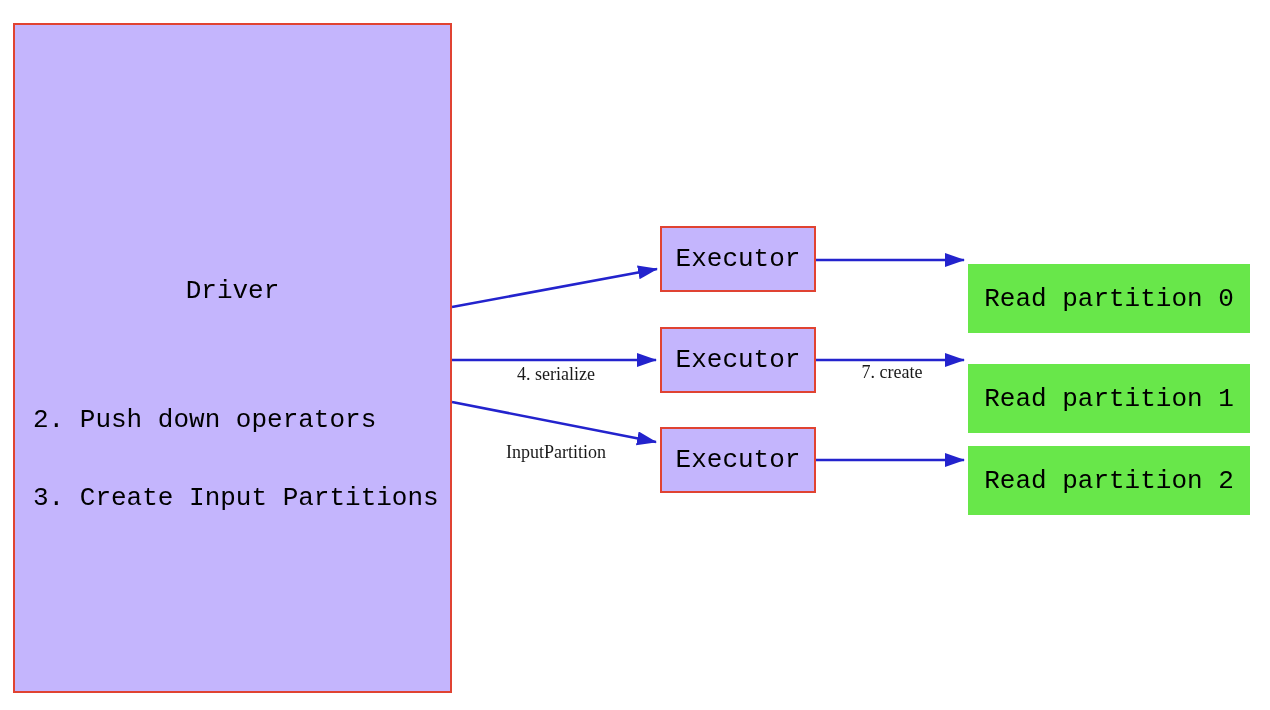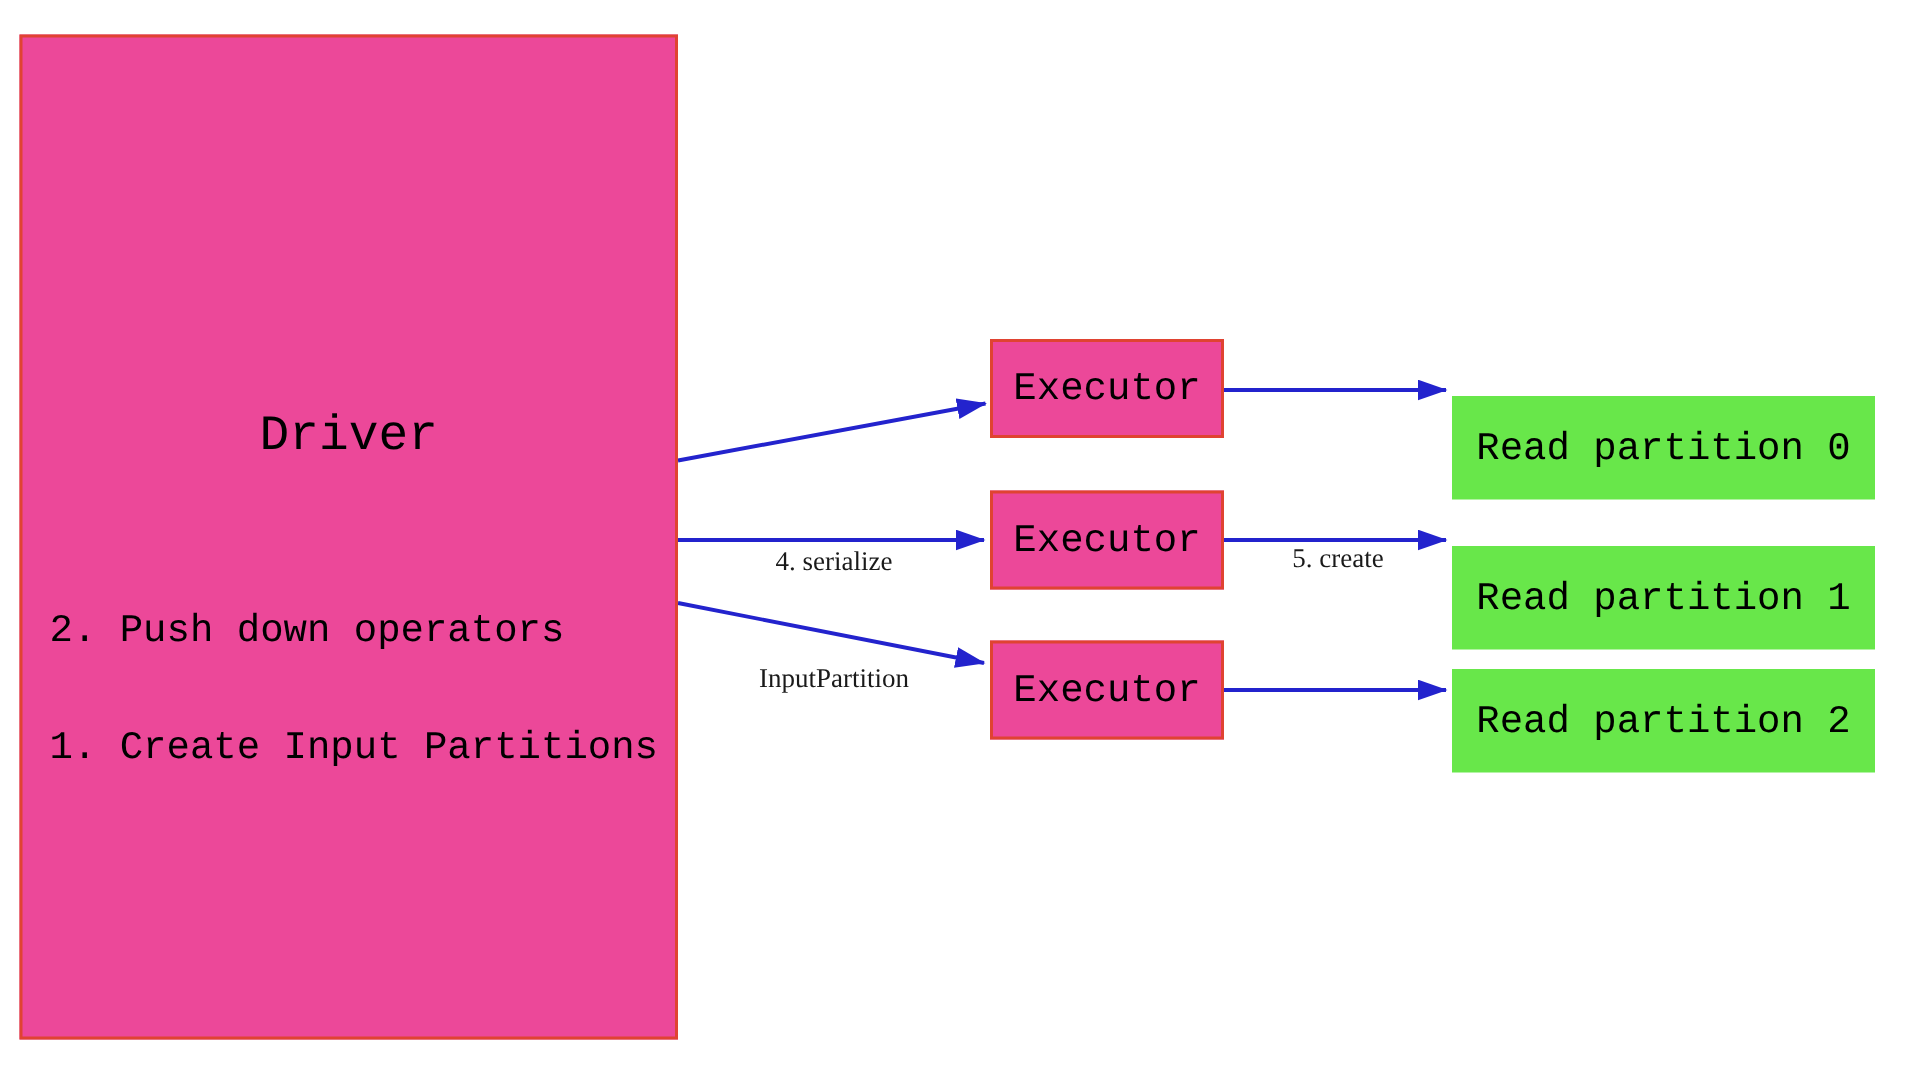--- a/index.html
+++ b/index.html
@@ -22,36 +22,36 @@
     width: 1270px;
     height: 710px;
     pointer-events: none;
   }
   .box {
     position: absolute;
     box-sizing: border-box;
   }
   .red-border {
     border: 2px solid #e04332;
-    background: #ec4899;
+    background: #c4b5fd;
   }
   .driver-box {
     left: 13px;
     top: 23px;
     width: 439px;
     height: 670px;
   }
   .driver-title {
     position: absolute;
     left: 0;
     top: 251px;
     width: 100%;
     text-align: center;
     font-family: "Liberation Mono", "DejaVu Sans Mono", monospace;
-    font-size: 33px;
+    font-size: 26px;
     line-height: 30px;
     color: #000000;
     white-space: pre;
   }
   .driver-steps {
     position: absolute;
     left: 18px;
     top: 330px;
     font-family: "Liberation Mono", "DejaVu Sans Mono", monospace;
     font-size: 26px;
@@ -126,21 +126,21 @@
     <line x1="452" y1="402" x2="656" y2="442" stroke="#2323cd" stroke-width="2.6" marker-end="url(#arrowhead)"></line>
     <line x1="816" y1="260" x2="964" y2="260" stroke="#2323cd" stroke-width="2.6" marker-end="url(#arrowhead)"></line>
     <line x1="816" y1="360" x2="964" y2="360" stroke="#2323cd" stroke-width="2.6" marker-end="url(#arrowhead)"></line>
     <line x1="816" y1="460" x2="964" y2="460" stroke="#2323cd" stroke-width="2.6" marker-end="url(#arrowhead)"></line>
   </svg>
 
   <div class="box red-border driver-box">
     <div class="driver-title">Driver</div>
     <div class="driver-steps">
       <div class="step">2. Push down operators</div>
-      <div class="step">1. Create Input Partitions</div>
+      <div class="step">3. Create Input Partitions</div>
     </div>
   </div>
 
   <div class="box red-border node executor-box executor-1">
     <span>Executor</span>
   </div>
   <div class="box red-border node executor-box executor-2">
     <span>Executor</span>
   </div>
   <div class="box red-border node executor-box executor-3">
@@ -155,16 +155,16 @@
   </div>
   <div class="box node partition-box partition-2">
     <span>Read partition 2</span>
   </div>
 
   <div class="edge-label serialize-label">
     <div>4. serialize</div>
     <div>InputPartition</div>
   </div>
   <div class="edge-label reader-label">
-    <div>5. create</div>
+    <div>7. create</div>
   </div>
 
 </div>
 
 </body></html>

